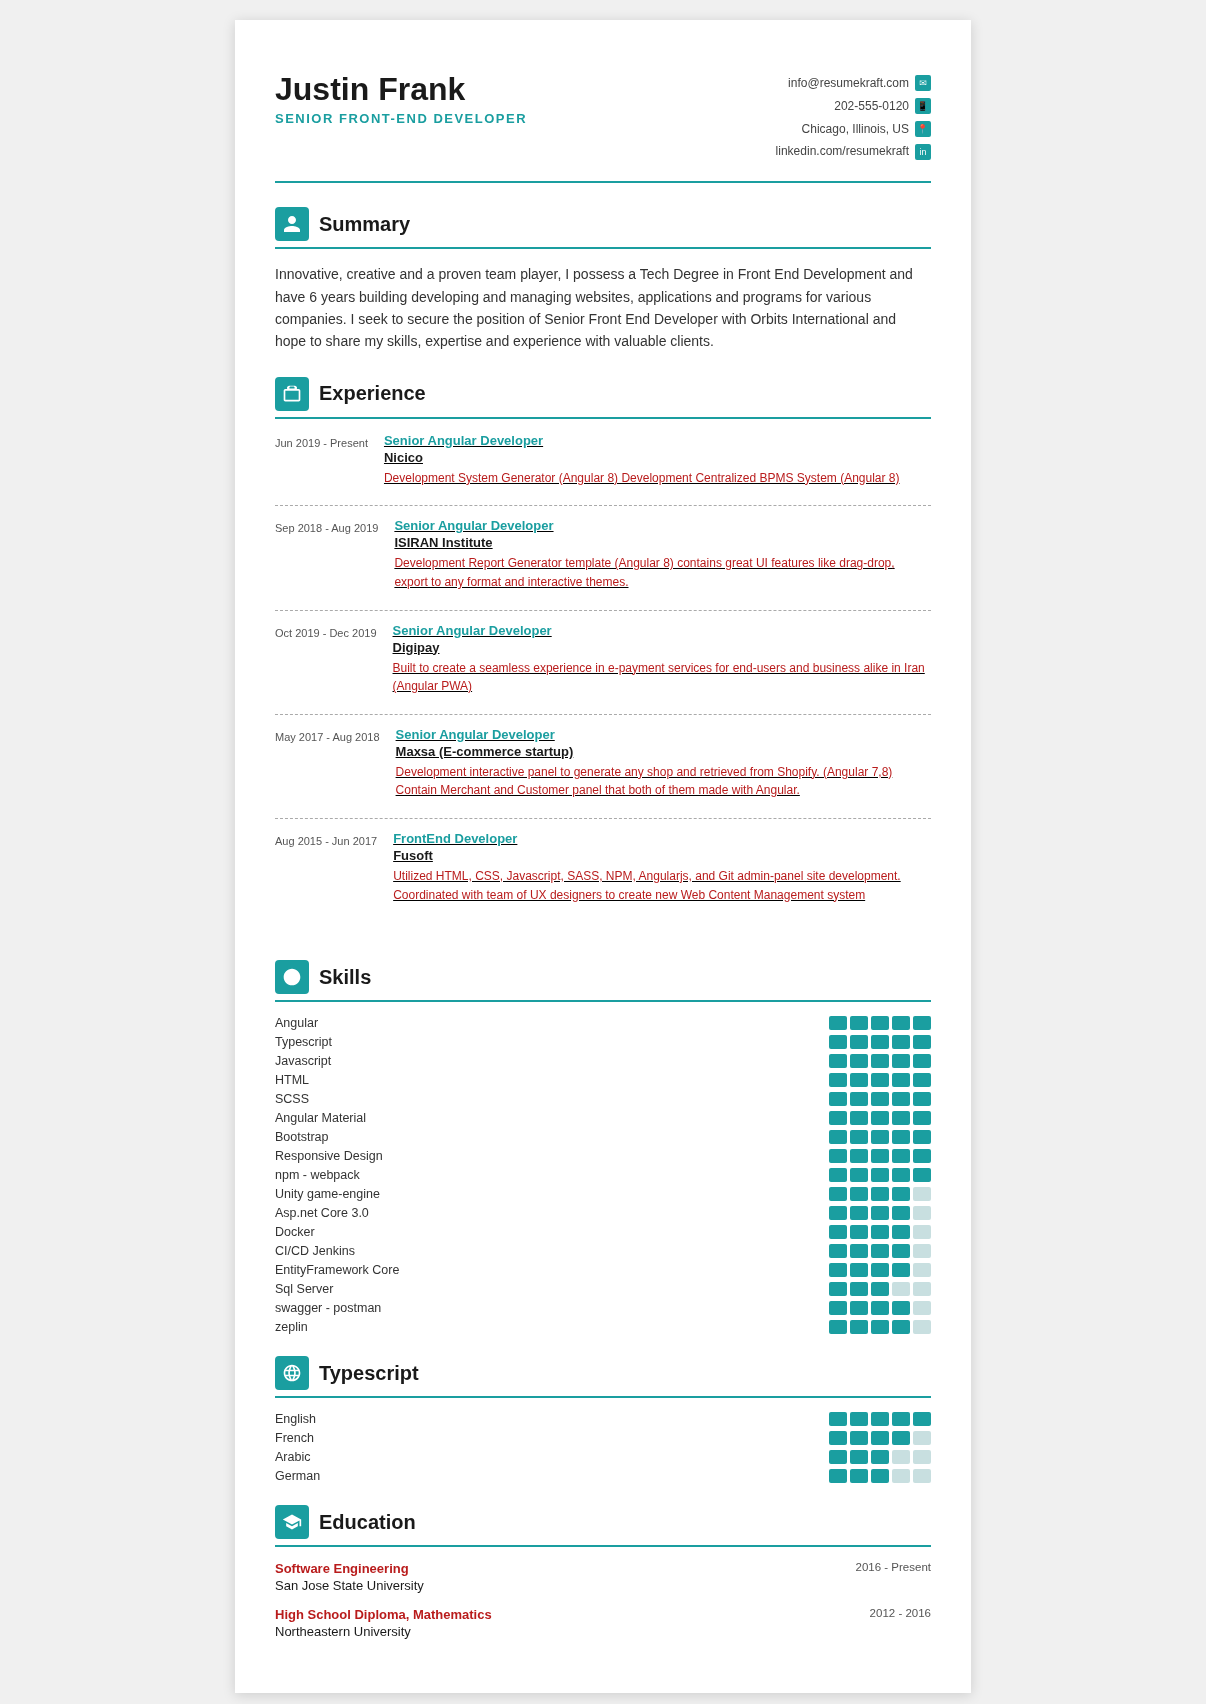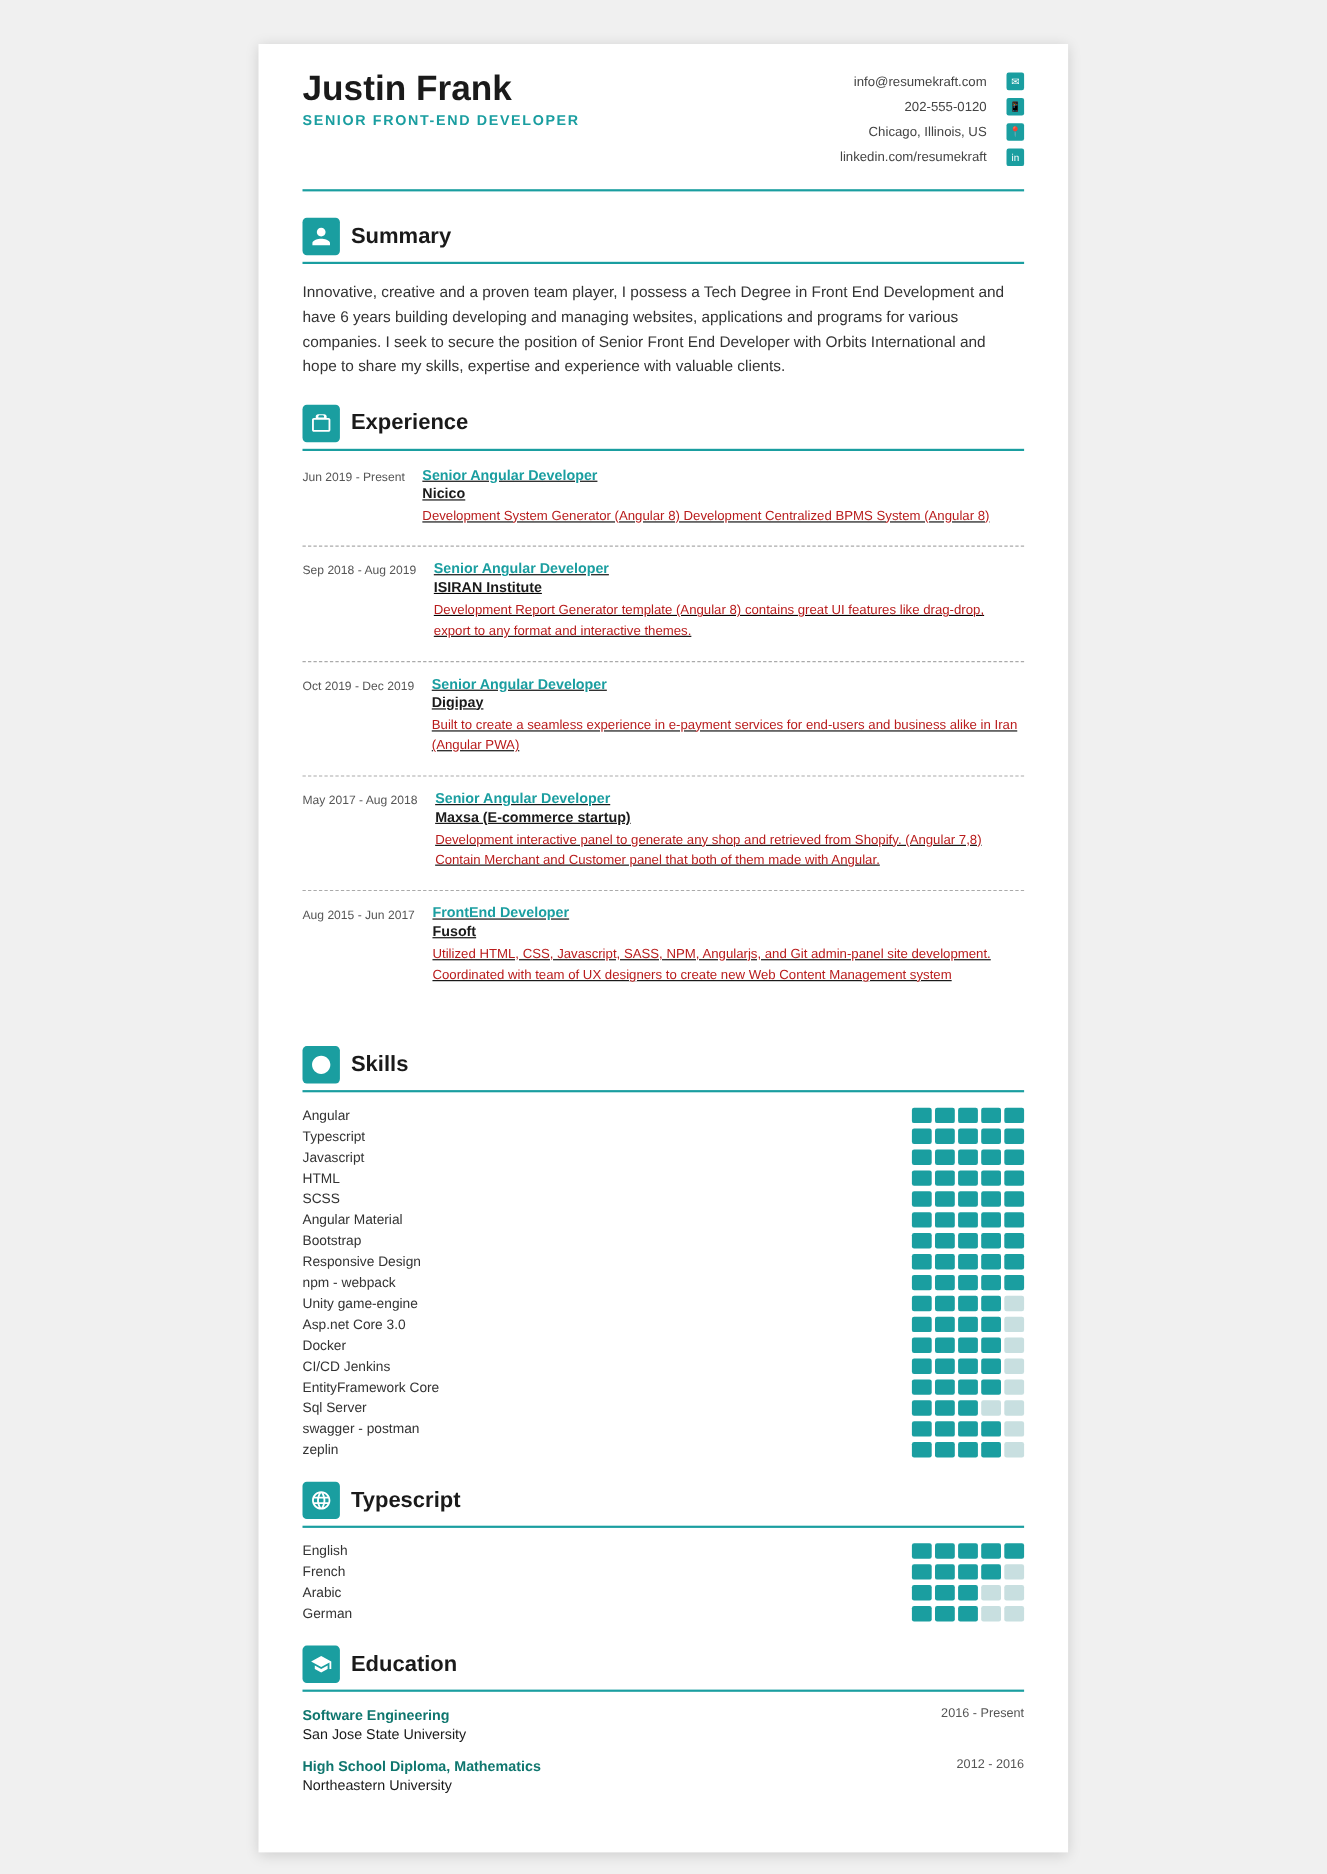--- a/index.html
+++ b/index.html
@@ -8,23 +8,22 @@
       background: #f0f0f0;
       display: flex;
       justify-content: center;
       align-items: flex-start;
       padding: 20px;
     }
     .resume {
       background: #fff;
       width: 736px;
       min-height: 1300px;
-      padding: 23px 40px 40px 40px;
+      padding: 52px 40px 40px 40px;
       box-shadow: 0 2px 12px rgba(0,0,0,0.15);
-      margin-top: 20px;
     }
     
     .header {
       display: flex;
       justify-content: space-between;
       align-items: flex-start;
       margin-bottom: 18px;
     }
     .header-left {}
     .header-name {
@@ -46,21 +45,21 @@
     .header-right {
       text-align: right;
       font-size: 12px;
       color: #444;
       line-height: 1.9;
     }
     .header-right .contact-row {
       display: flex;
       align-items: center;
       justify-content: flex-end;
-      gap: 18px;
+      gap: 6px;
     }
     .contact-icon {
       display: inline-block;
       width: 16px;
       height: 16px;
       background: #1a9ea0;
       color: white;
       font-size: 9px;
       text-align: center;
       line-height: 16px;
@@ -193,21 +192,21 @@
       margin-bottom: 14px;
     }
     .edu-header {
       display: flex;
       justify-content: space-between;
       align-items: flex-start;
     }
     .edu-degree {
       font-size: 13px;
       font-weight: 700;
-      color: #0f766e;
+      color: #b91c1c;
       flex: 1;
     }
     .edu-years {
       font-size: 11.5px;
       color: #555;
       text-align: right;
       white-space: nowrap;
       margin-left: 8px;
     }
     .edu-school {

